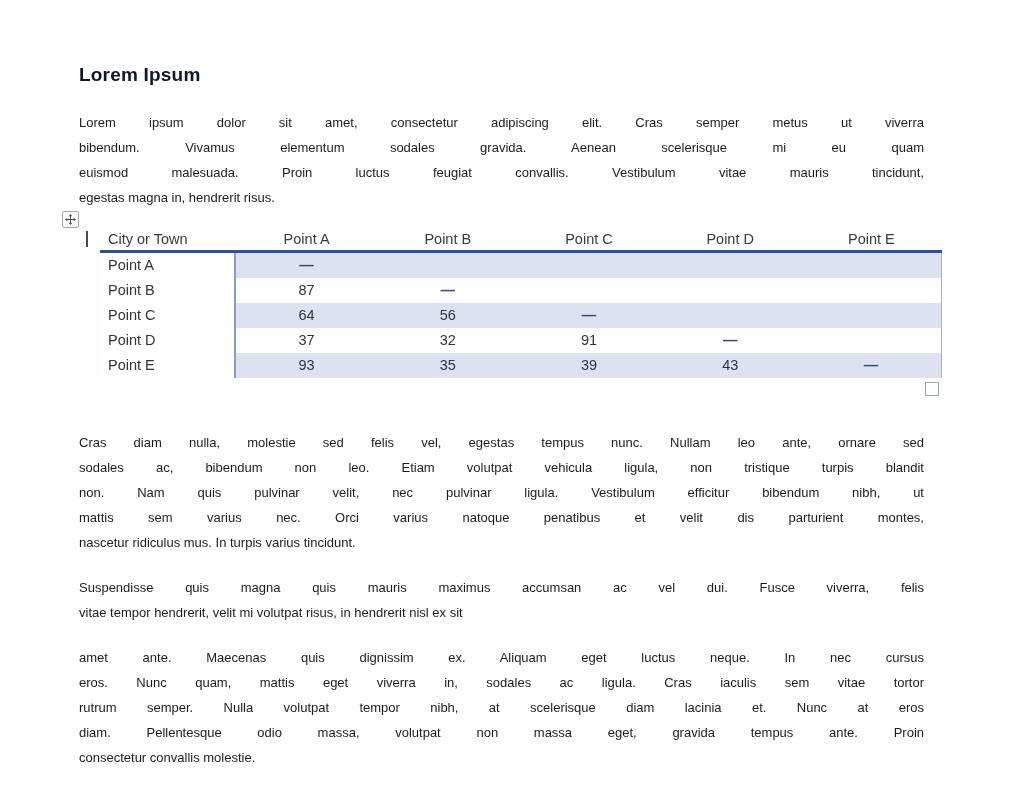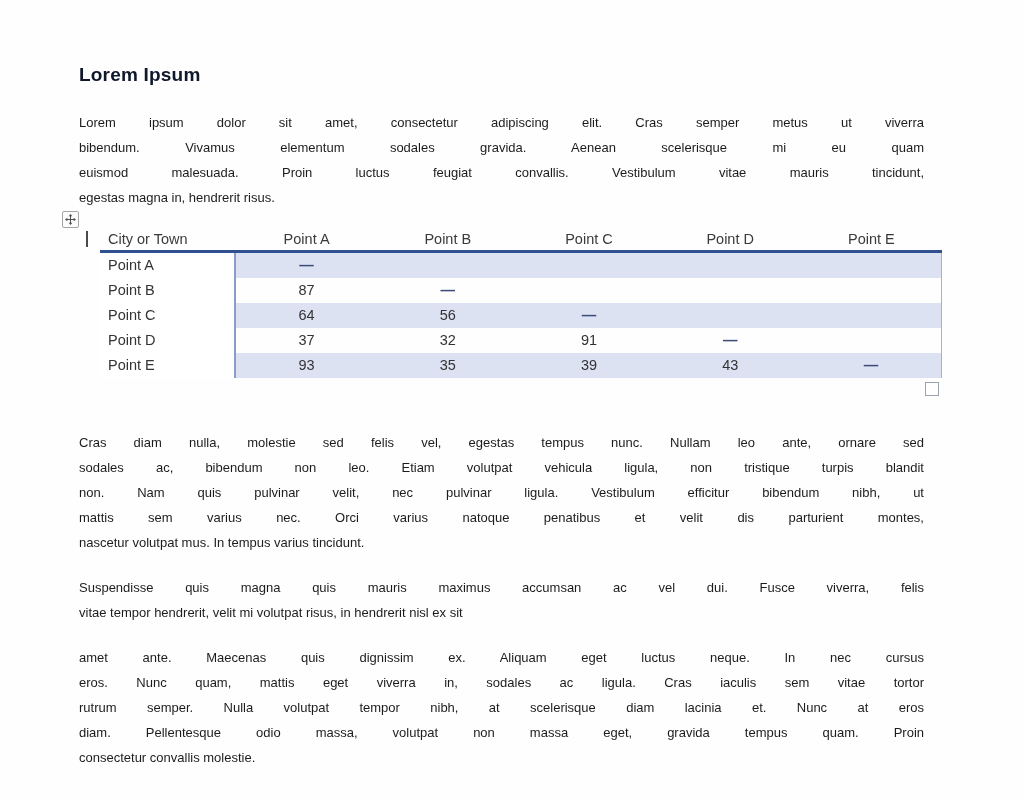--- a/index.html
+++ b/index.html
@@ -192,27 +192,27 @@
       </div>
   </div>
 
   <div class="resize-handle"></div>
 
   <div class="para p2">
       <div class="line">Cras diam nulla, molestie sed felis vel, egestas tempus nunc. Nullam leo ante, ornare sed</div>
       <div class="line">sodales ac, bibendum non leo. Etiam volutpat vehicula ligula, non tristique turpis blandit</div>
       <div class="line">non. Nam quis pulvinar velit, nec pulvinar ligula. Vestibulum efficitur bibendum nibh, ut</div>
       <div class="line">mattis sem varius nec. Orci varius natoque penatibus et velit dis parturient montes,</div>
-      <div class="line last">nascetur volutpat mus. In tempus varius tincidunt.</div>
+      <div class="line last">nascetur ridiculus mus. In turpis varius tincidunt.</div>
     </div>
   <div class="para p3">
       <div class="line">Suspendisse quis magna quis mauris maximus accumsan ac vel dui. Fusce viverra, felis</div>
       <div class="line last">vitae tempor hendrerit, velit mi volutpat risus, in hendrerit nisl ex sit</div>
     </div>
   <div class="para p4">
       <div class="line">amet ante. Maecenas quis dignissim ex. Aliquam eget luctus neque. In nec cursus</div>
       <div class="line">eros. Nunc quam, mattis eget viverra in, sodales ac ligula. Cras iaculis sem vitae tortor</div>
       <div class="line">rutrum semper. Nulla volutpat tempor nibh, at scelerisque diam lacinia et. Nunc at eros</div>
-      <div class="line">diam. Pellentesque odio massa, volutpat non massa eget, gravida tempus quam. Proin</div>
+      <div class="line">diam. Pellentesque odio massa, volutpat non massa eget, gravida tempus ante. Proin</div>
       <div class="line last">consectetur convallis molestie.</div>
     </div>
 
 </div>
 
 </body></html>

